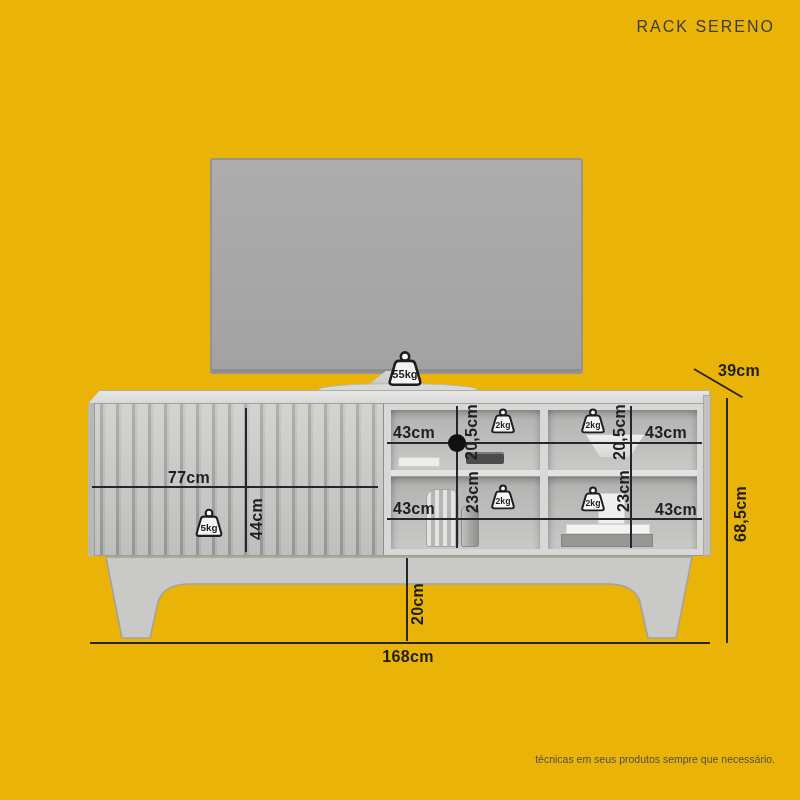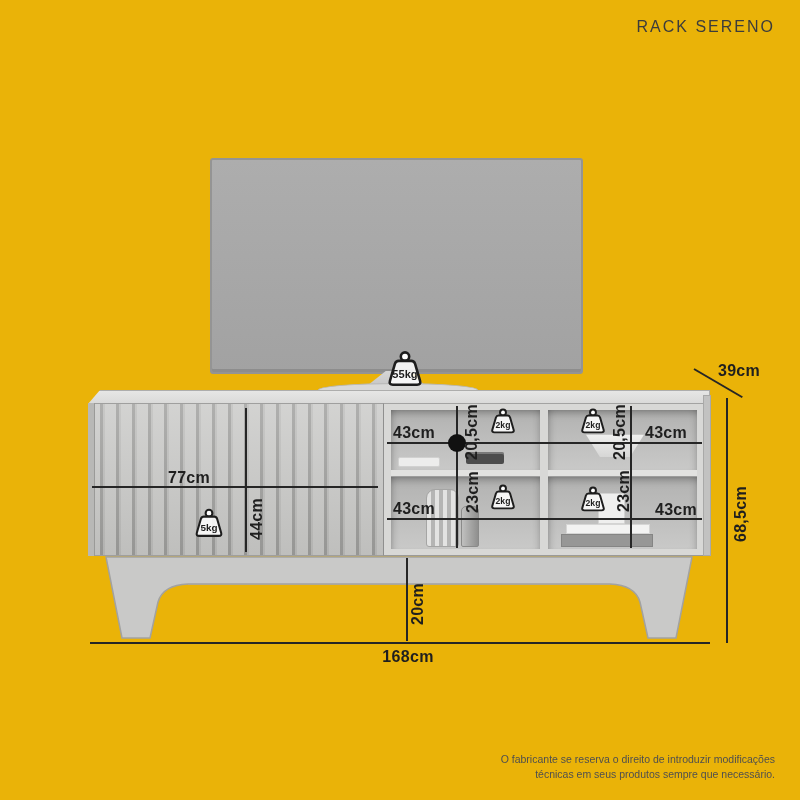--- a/index.html
+++ b/index.html
@@ -80,21 +80,20 @@
   .w-md{width:34px;height:32px;}
   .w-lg{width:42px;height:40px;}
 </style>
 </head>
 <body>
 
 <div class="stage">
 
   <div class="title">RACK SERENO</div>
   <div class="disclaimer">
-    <div>O fabricante se reserva o direito de introduzir modificações</div>
     <div>técnicas em seus produtos sempre que necessário.</div>
   </div>
 
   <div class="tv-screen"></div>
   <div class="tv-neck"></div>
   <div class="tv-base"></div>
 
   <div class="cab-top"></div>
   <div class="cab-side"></div>
   <div class="door"></div>

